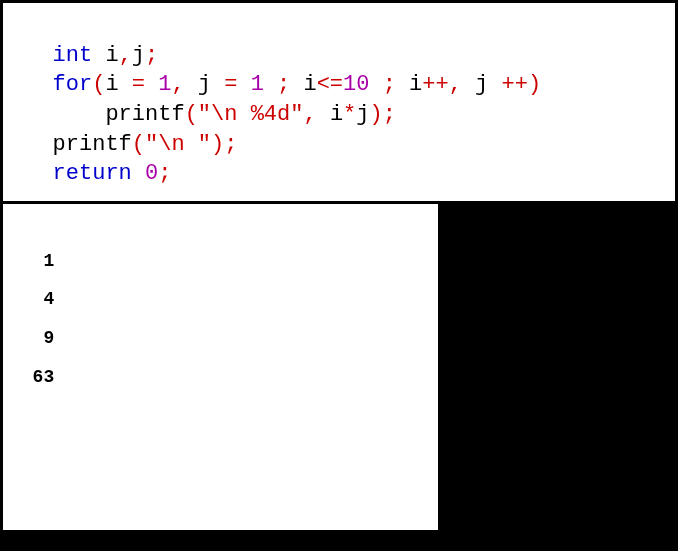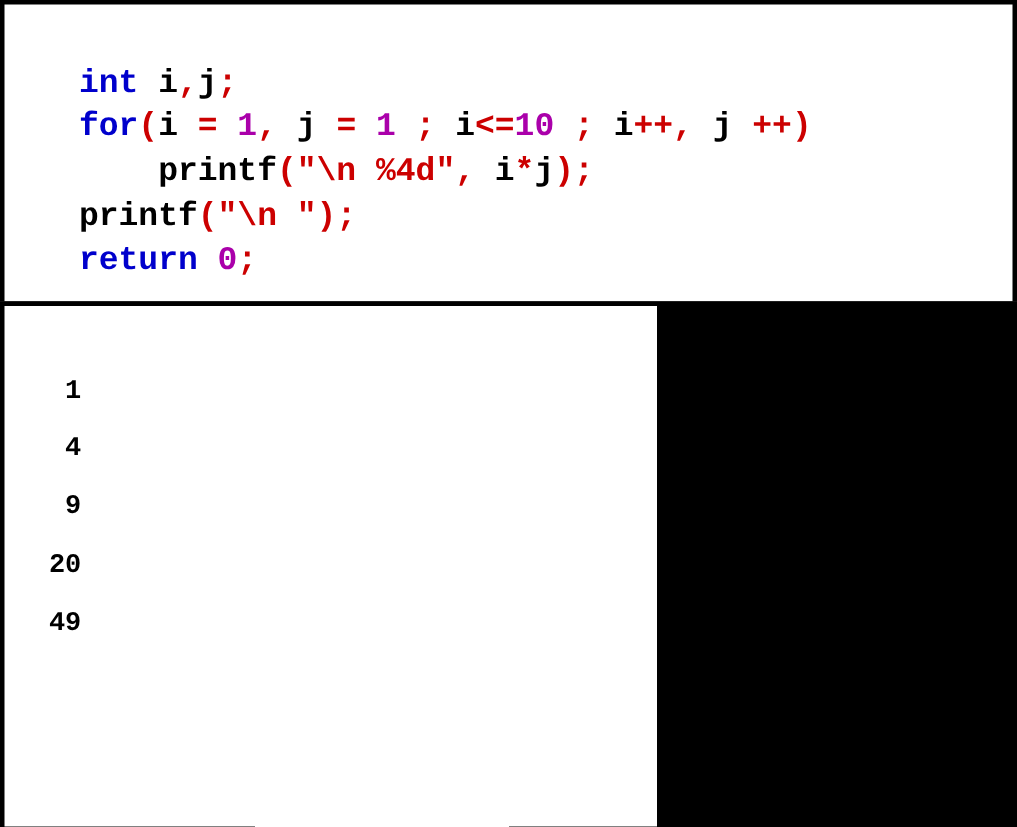--- a/index.html
+++ b/index.html
@@ -7,21 +7,21 @@
     width: 678px;
     height: 551px;
     background: #000;
     font-family: "Consolas", "Courier New", monospace;
     overflow: hidden;
   }
   .code-panel {
     background: #fff;
     padding: 8px 10px 12px 10px;
     font-size: 22px;
-    font-weight: bold;
+    font-weight: normal;
     line-height: 1.35;
     white-space: pre;
     border: 3px solid #000;
     border-bottom: none;
   }
   .console-wrap {
     border: 3px solid #000;
     background: #000;
     padding: 0;
   }
@@ -53,22 +53,21 @@
 <span><span>       </span><span class="id">printf</span><span class="op">(</span><span class="str">"\n %4d"</span><span class="op">,</span><span> </span><span class="id">i</span><span class="op">*</span><span class="id">j</span><span class="op">)</span><span class="op">;</span></span>
 <span><span>   </span><span class="id">printf</span><span class="op">(</span><span class="str">"\n "</span><span class="op">)</span><span class="op">;</span></span>
 <span><span>   </span><span class="kw">return</span><span> </span><span class="num">0</span><span class="op">;</span></span>
 </div>
 
 <div class="console-wrap">
 <div class="console-panel">
 <div class="num-line">   1</div>
 <div class="num-line">   4</div>
 <div class="num-line">   9</div>
-<div class="num-line">  20</div>
-<div class="num-line">  49</div>
+<div class="num-line">  63</div>
 
 
 <div class="num-line"></div>
 
 
 
 </div>
 </div>
 
 </body></html>

